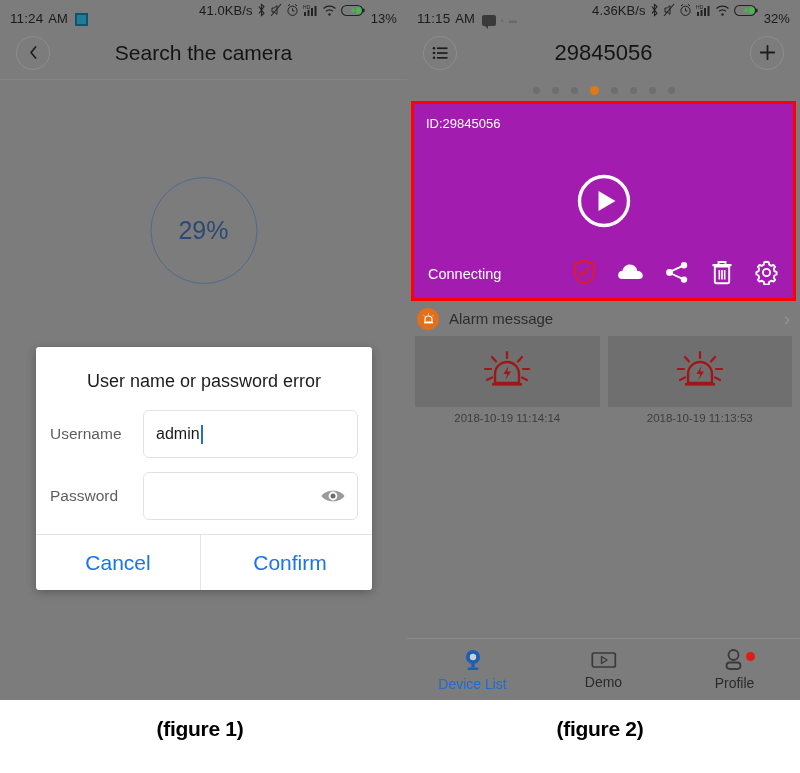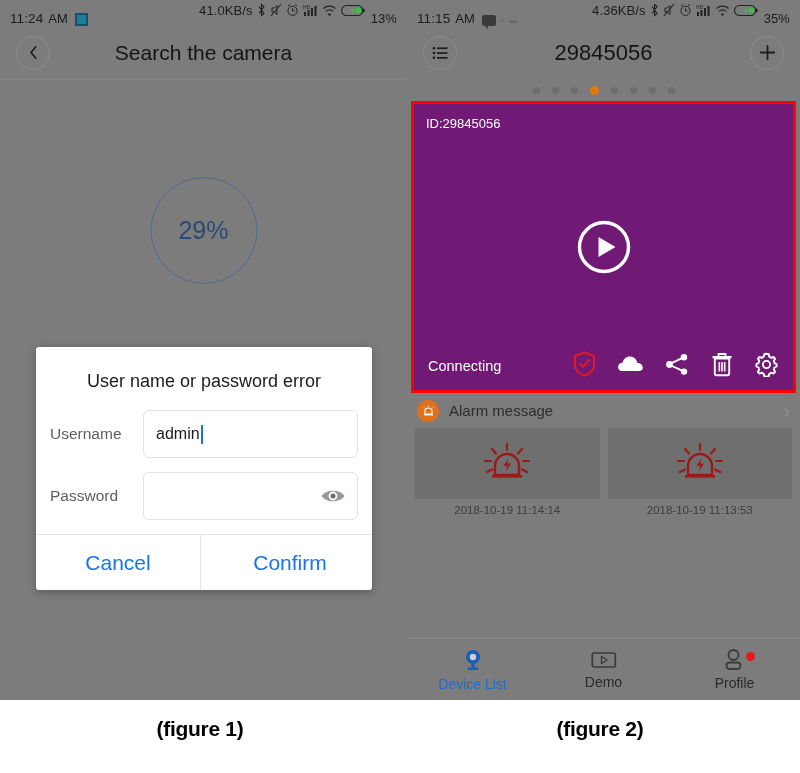--- a/index.html
+++ b/index.html
@@ -189,22 +189,22 @@
     height: 22px;
     display: flex; align-items: center; justify-content: center;
     gap: 12px;
   }
   .dot { width: 7px; height: 7px; border-radius: 50%; background: #6e6e6e; }
   .dot.active { background: #e07a10; width: 9px; height: 9px; }
 
   .video-wrap {
     margin: 0 4px;
     border: 3px solid #ff0000;
-    background: #701a75;
-    height: 292px;
+    background: #a21caf;
+    height: 200px;
     position: relative;
   }
   .video-id {
     position: absolute; top: 12px; left: 12px;
     color: #fff; font-size: 13px;
   }
   .play-btn {
     position: absolute; top: 50%; left: 50%;
     transform: translate(-50%,-50%);
     line-height: 0;
@@ -431,21 +431,21 @@
               <path d="M1.5 5.5 A9 9 0 0 1 13.5 5.5" fill="none" stroke="#222" stroke-width="1.2"></path>
               <path d="M4 8.2 A5.5 5.5 0 0 1 11 8.2" fill="none" stroke="#222" stroke-width="1.2"></path>
               <circle cx="7.5" cy="11.5" r="1.2" fill="#222"></circle>
             </svg>
           <svg class="sbi" width="24" height="13" viewBox="0 0 24 13">
               <rect x="0.6" y="1.5" width="21" height="10" rx="5" fill="none" stroke="#222" stroke-width="1.1"></rect>
               <rect x="22" y="4.6" width="1.6" height="3.8" rx="0.8" fill="#222"></rect>
               <path d="M13 3 L9.5 7.2 h2.3 L11 10 l3.6-4.3 h-2.3 z" fill="#3fbf4a"></path>
               <rect x="15" y="3.4" width="5" height="6.2" rx="1.5" fill="#3fbf4a"></rect>
             </svg>
-          <span class="sb-pct">35%</span>
+          <span class="sb-pct">32%</span>
         </span>
       </div>
 
       <div class="topbar">
         <div class="round-btn">
           <svg width="17" height="14" viewBox="0 0 17 14">
             <circle cx="2" cy="2.2" r="1.3" fill="#1d1d1d"></circle>
               <rect x="5" y="1.4" width="10.5" height="1.7" fill="#1d1d1d"></rect>
             <circle cx="2" cy="7" r="1.3" fill="#1d1d1d"></circle>
               <rect x="5" y="6.2" width="10.5" height="1.7" fill="#1d1d1d"></rect>

